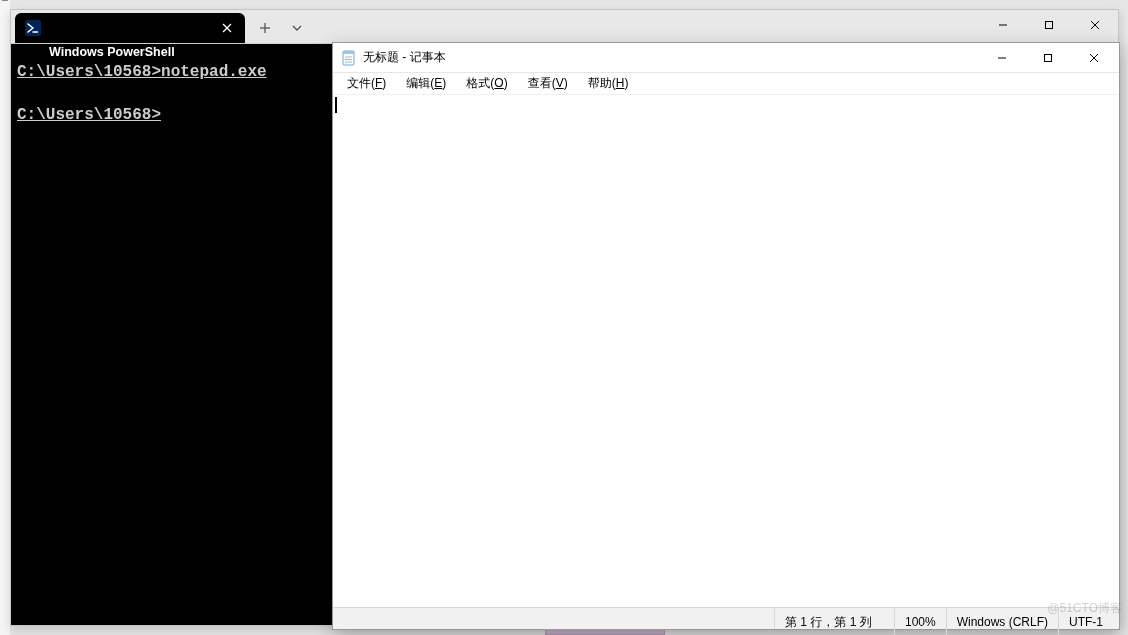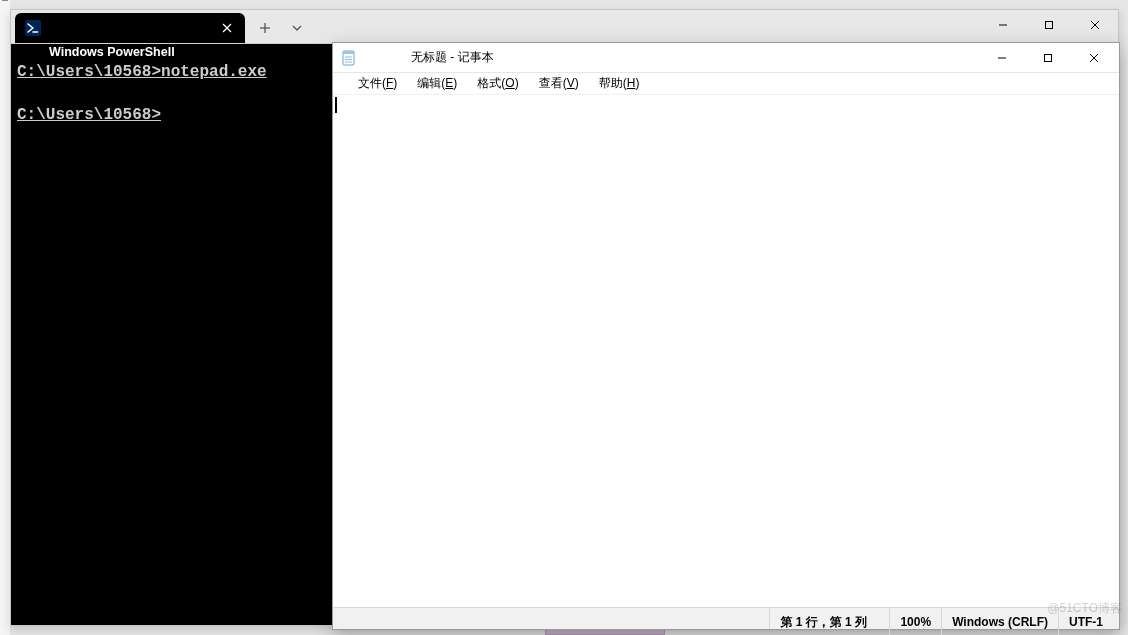--- a/index.html
+++ b/index.html
@@ -106,40 +106,39 @@
   }
   .np-titlebar {
     height: 30px;
     background: #ffffff;
     display:flex;
     align-items:center;
     padding: 0 2px 0 8px;
     font-size: 12px;
     color:#000;
     border-bottom: 1px solid #e6e6e6;
-    gap: 48px;
   }
   .np-titlebar .np-icon {
     width:16px;height:16px;margin-right:6px;
     display:flex;align-items:center;justify-content:center;
   }
   .np-titlebar .np-title { flex:1; }
   .np-win-controls { display:flex; height:100%; }
   .np-win-controls .win-btn {
     width:46px; height:100%;
     display:flex;align-items:center;justify-content:center;
     color:#000;
   }
 
   .np-menubar {
     height: 22px;
     background:#fff;
     display:flex;
     align-items:center;
-    padding: 0 15px;
+    padding: 0 4px;
     font-size:12px;
     color:#000;
     border-bottom:1px solid #f0f0f0;
   }
   .np-menubar .menu-item {
     padding: 2px 10px;
   }
   .np-menubar .menu-item u { text-decoration: underline; }
 
   .np-editor {
@@ -162,21 +161,20 @@
     font-size:12px;
     color:#000;
   }
   .np-statusbar .sb-spacer { flex:1; border-right:1px solid #d8d8d8; }
   .np-statusbar .sb-cell {
     padding: 14px 10px;
     border-right:1px solid #d8d8d8;
     display:flex;align-items:center;
     min-width:50px;
     justify-content:flex-start;
-    font-weight:bold;
   }
   .np-statusbar .sb-cell.pos { min-width:120px; }
   .np-statusbar .sb-cell.zoom { min-width:50px; justify-content:flex-end; }
   .np-statusbar .sb-cell.eol { min-width:110px; }
   .np-statusbar .sb-cell.enc { border-right:none; min-width:60px; }
 
   
   .watermark {
     position:absolute;
     right:6px; bottom:18px;

